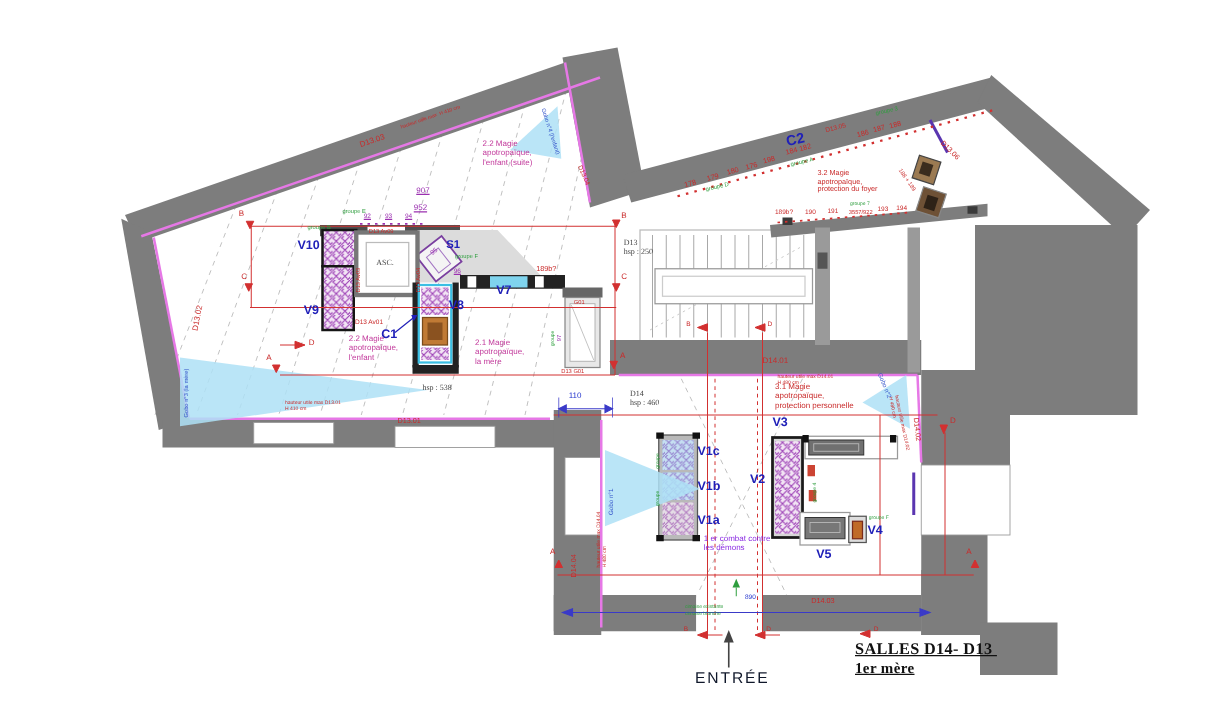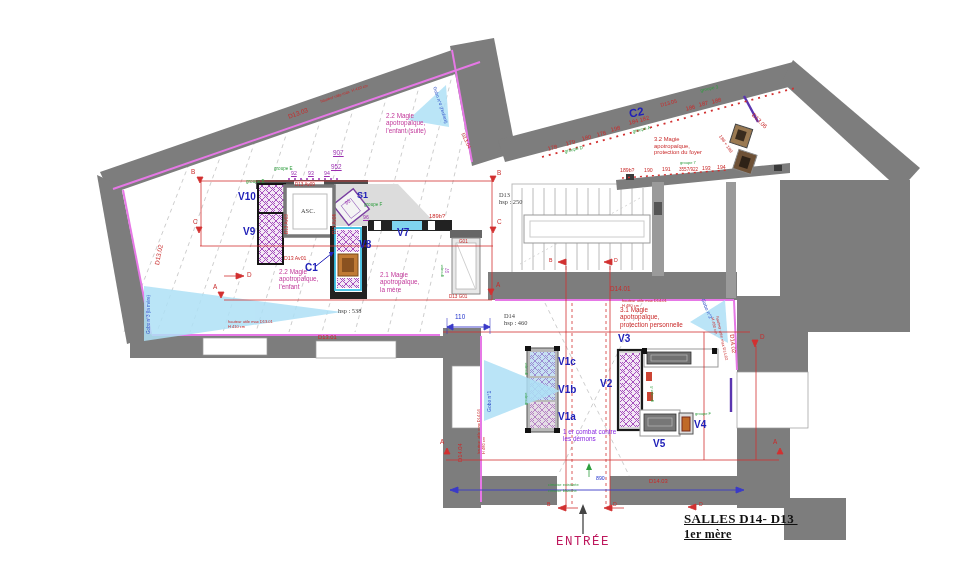--- a/index.html
+++ b/index.html
@@ -23,21 +23,21 @@
   .s5{font-size:5.2px}
   .s55{font-size:5.8px}
   .s6{font-size:6.4px}
   .s9{font-size:9px}
   .s10{font-size:10px}
   .s11{font-size:11.5px}
   .u{text-decoration:underline}
   .title{font-family:"Liberation Serif",serif;font-weight:700;font-size:13px;color:#111;
          text-decoration:underline;letter-spacing:.3px}
   .t2{font-size:12px}
-  .entree{font-family:Liberation Mono, monospace;font-size:12.5px;color:#be185d;letter-spacing:1.5px}
+  .entree{font-family:Liberation Sans, sans-serif;font-size:12.5px;color:#0f172a;letter-spacing:1.5px}
 </style>
 </head>
 <body>
 
 <div id="canvas">
 
 <svg id="plan-svg" width="969" height="570" viewBox="0 0 969 570">
   <defs>
     <pattern id="ph" patternUnits="userSpaceOnUse" width="7" height="7">
       <rect width="7" height="7" fill="#f3e6f5"></rect>
@@ -290,21 +290,21 @@
       <span class="ann red s4" style="left: 332px; top: 234px; transform: rotate(-90deg);">D13 Av04</span>
       <span class="ann dim s6" style="left: 301px; top: 207px;">ASC.</span>
       <span class="ann vb s9" style="left: 357px; top: 190px;">S1</span>
       <span class="ann pur s5" style="left: 344px; top: 202px; transform: rotate(-40deg);">95</span>
       <span class="ann grn s4" style="left: 364px; top: 202px;">groupe F</span>
       <span class="ann pur s5 u" style="left: 363px; top: 215px;">96</span>
       <span class="ann red s55" style="left: 429px; top: 213px;">189b?</span>
       <span class="ann vb s10" style="left: 397px; top: 227px;">V7</span>
       <span class="ann vb s10" style="left: 359px; top: 239px;">V8</span>
       <span class="ann vb s10" style="left: 305px; top: 262px;">C1</span>
-      <span class="ann vb s10" style="left: 243px; top: 226px;">V9</span>
+      <span class="ann vb s10" style="left: 243px; top: 243px;">V9</span>
       <span class="ann red s5" style="left: 284px; top: 256px;">D13 Av01</span>
       <span class="ann mag s6" style="left: 279px; top: 268px;">2.2 Magie
 apotropaïque,
 l'enfant</span>
       <span class="ann mag s6" style="left: 380px; top: 271px;">2.1 Magie
 apotropaïque,
 la mère</span>
       <span class="ann red s6" style="left: 153px; top: 264px; transform: rotate(-79deg);">D13.02</span>
       <span class="ann blu s4" style="left: 146px; top: 334px; transform: rotate(-90deg);">Gobo n°3 (la mère)</span>
       <span class="ann red s3" style="left: 228px; top: 320px;">hauteur utile max D13.01

